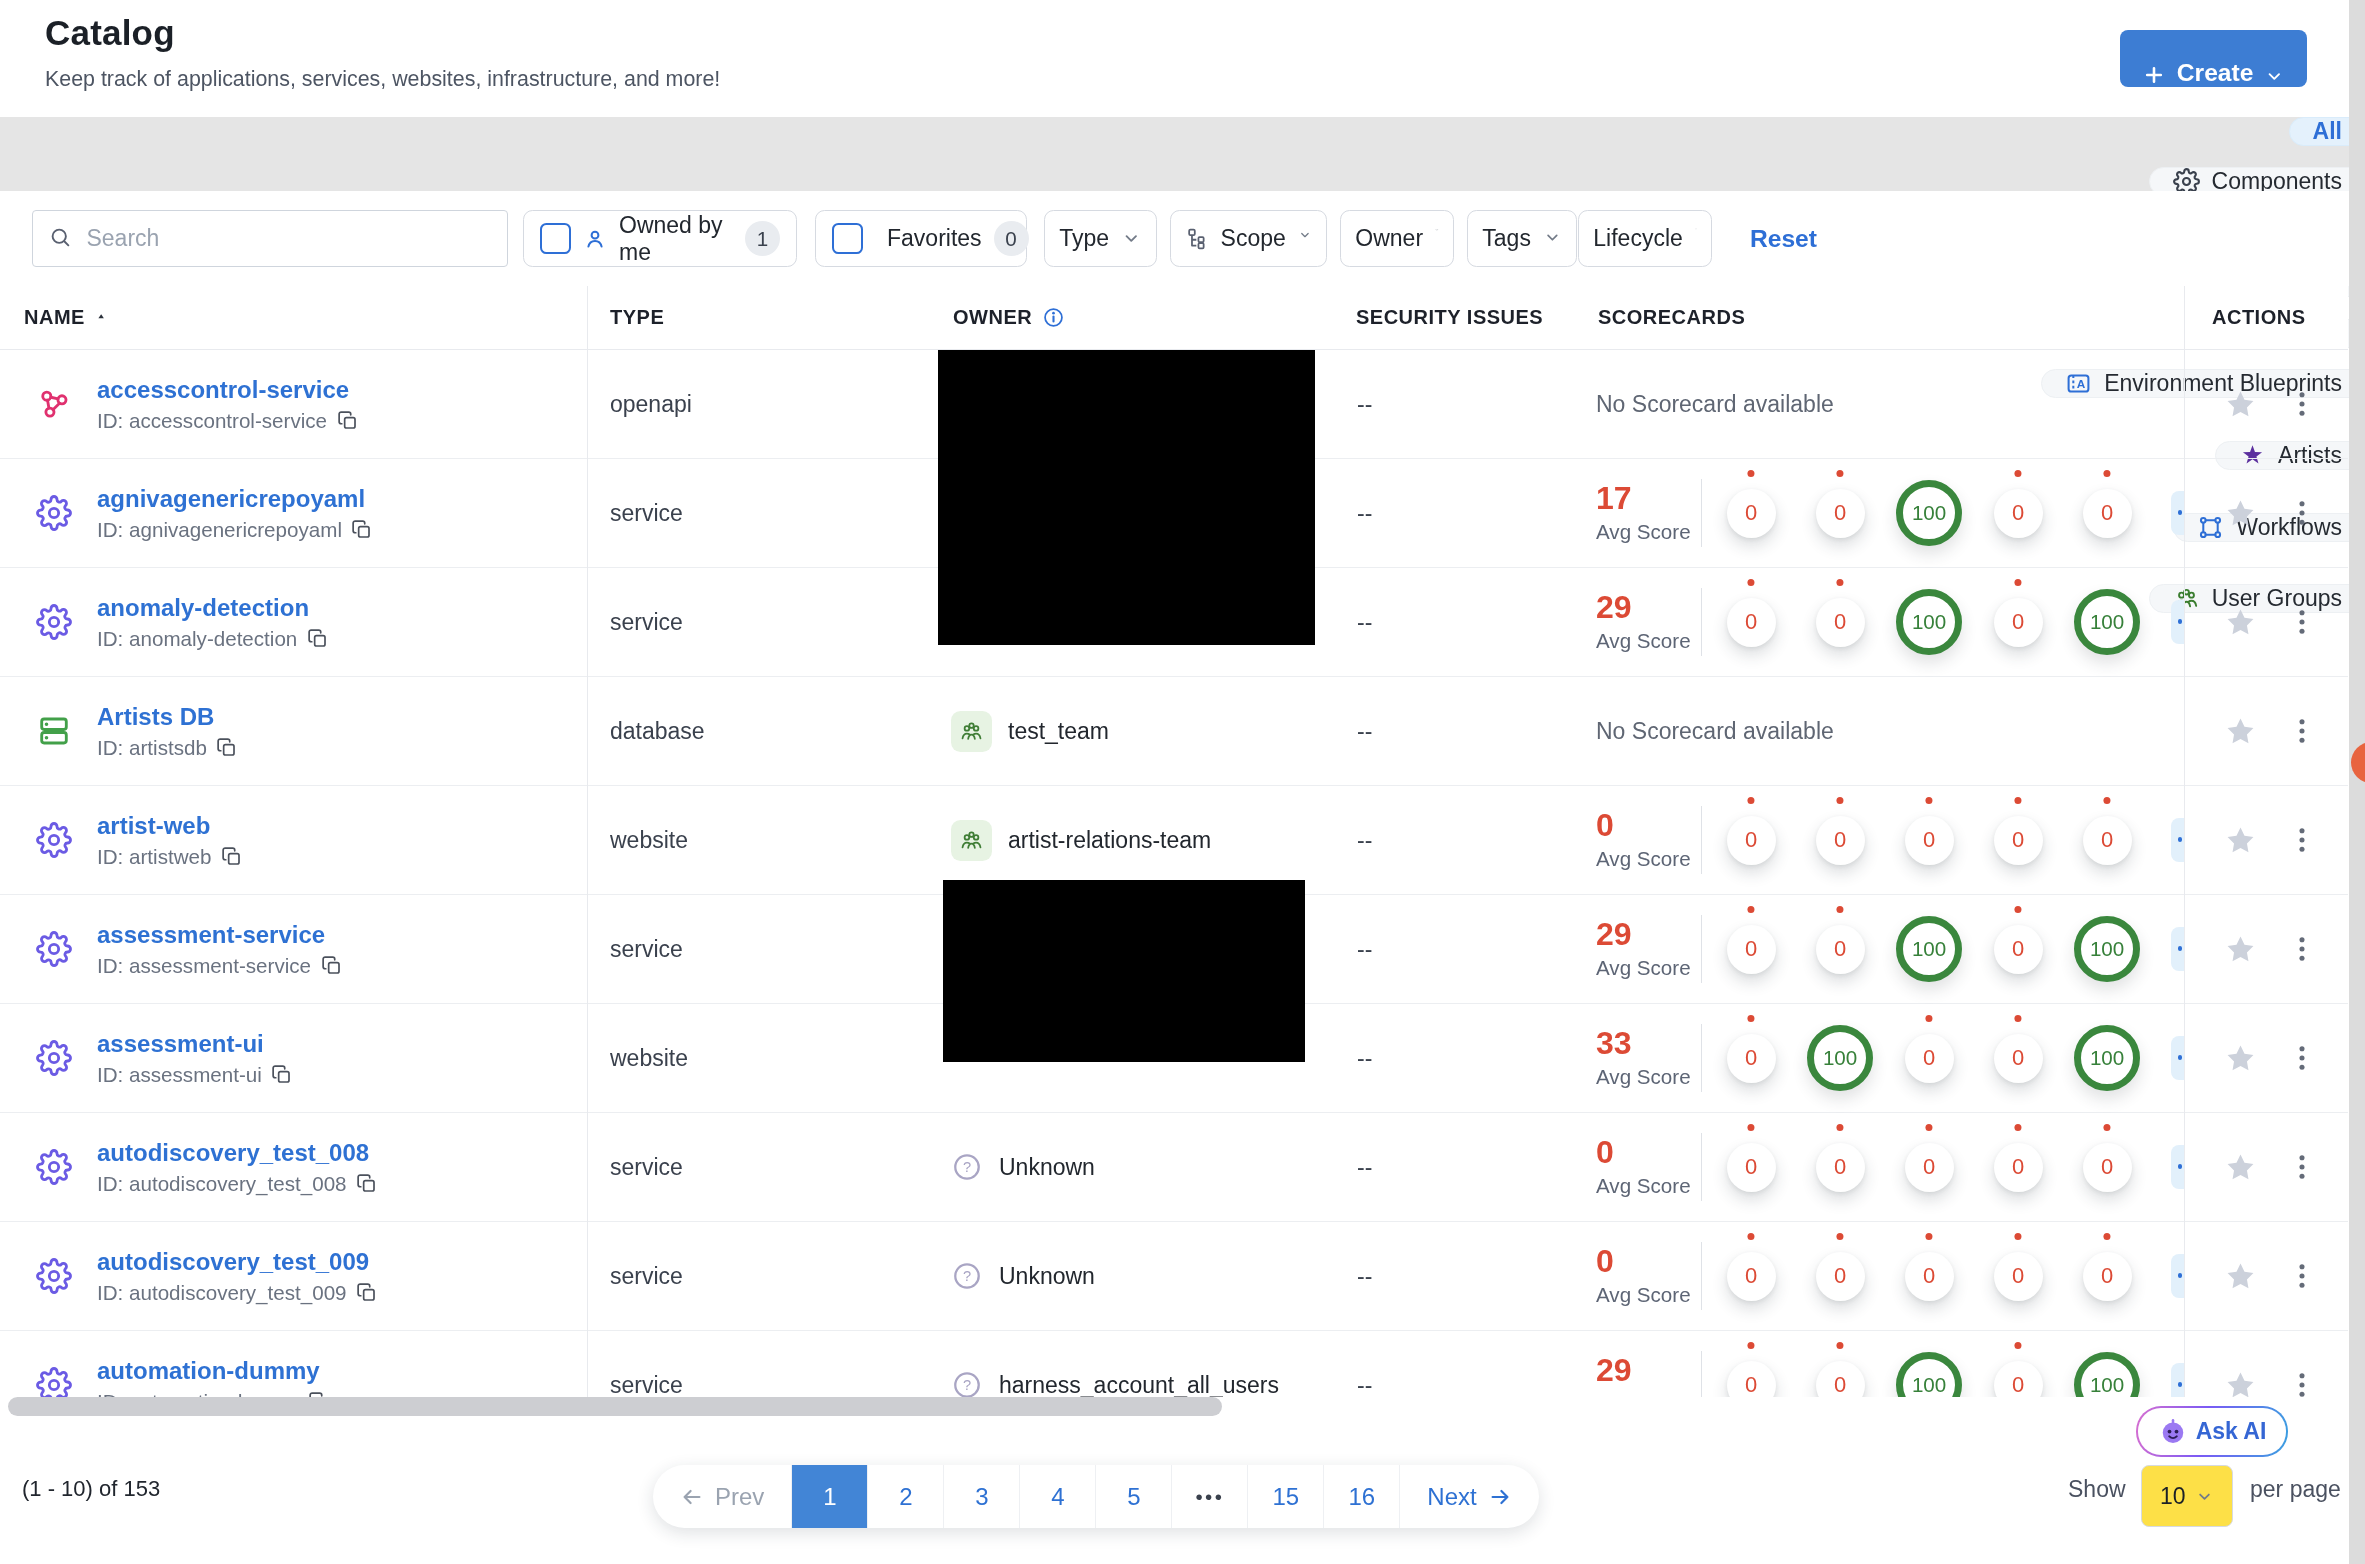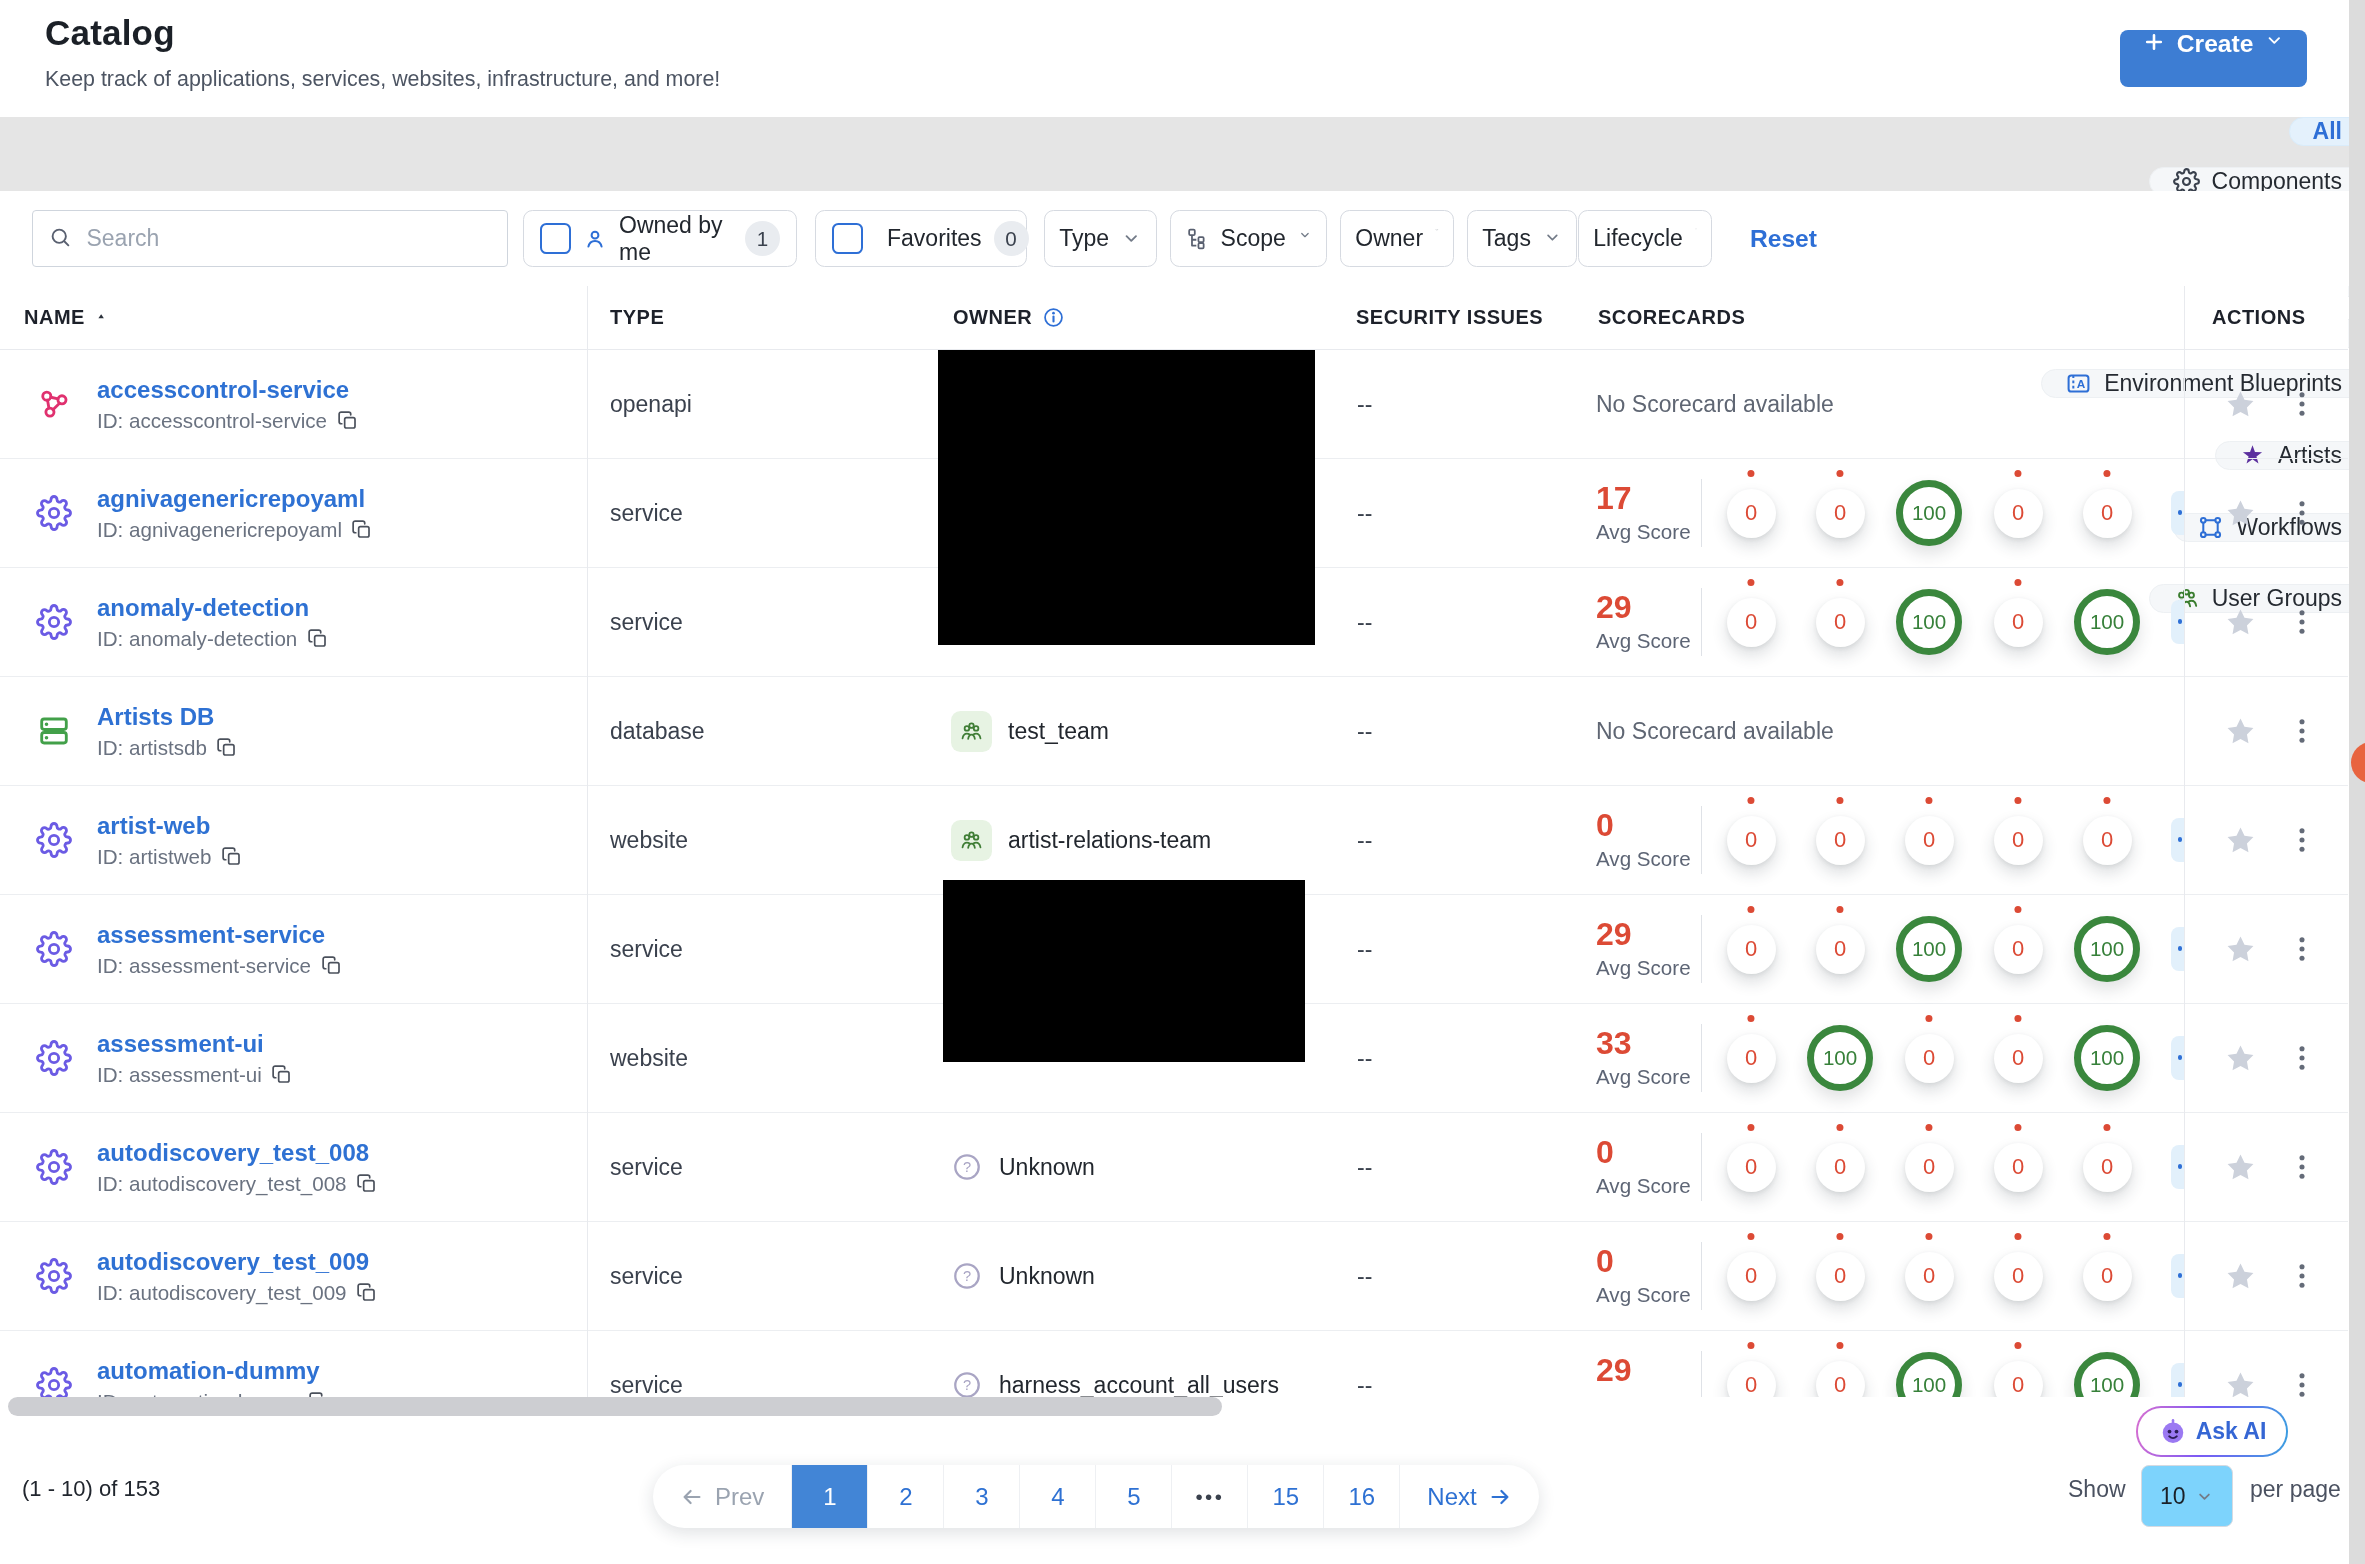--- a/index.html
+++ b/index.html
@@ -4,21 +4,21 @@
 <style>
   html,body{margin:0;padding:0;background:#fff;}
   body{font-family:"Liberation Sans","DejaVu Sans",sans-serif;-webkit-font-smoothing:antialiased;}
   .screen{position:relative;width:2366px;height:1565px;background:#fff;overflow:hidden;}
   svg{display:block;}
 
   
   .app-header{position:absolute;left:0;top:0;width:100%;height:117px;background:#fff;border-bottom:0.8px solid #e8eaee;}
   .page-title{position:absolute;left:45px;top:12.7px;font-size:35px;font-weight:700;color:#1b2027;letter-spacing:0.2px;}
   .page-subtitle{position:absolute;left:45px;top:67px;font-size:21.4px;color:#4d5563;}
-  .create-btn{position:absolute;right:59px;top:30px;height:57px;padding:0 22px;background:#3d7dd3;border-radius:8px;color:#fff;display:flex;align-items:flex-start;gap:11px;font-size:24.6px;font-weight:600;cursor:pointer;}
+  .create-btn{position:absolute;right:59px;top:30px;height:57px;padding:0 22px;background:#3d7dd3;border-radius:8px;color:#fff;display:flex;align-items:flex-end;gap:11px;font-size:24.6px;font-weight:600;cursor:pointer;}
   .create-btn .ic{width:24px;height:24px;color:#fff;}
   .create-btn .chev{width:20.6px;height:20.6px;color:#fff;}
 
   
   .tabbar{position:absolute;left:0;top:117px;width:100%;height:75px;background:#e5e5e5;border-bottom:0.8px solid #e8eaee;display:flex;align-items:flex-end;padding-left:37px;gap:21.4px;box-sizing:border-box;flex-direction:column;}
   .tab{height:49px;border-radius:25px;background:#f5f7f9;border:0.8px solid #edf0f3;display:flex;align-items:center;padding:0 23px;gap:12px;font-size:23px;color:#252a31;font-weight:500;cursor:pointer;white-space:nowrap;}
   .tab.active{background:#e4f1fc;border-color:#d9ecfb;color:#2e6fd6;font-weight:600;}
   .tab .tab-icon svg{width:27px;height:27px;}
   .vdiv{width:0.8px;height:44px;background:#dcdfe5;}
 
@@ -102,21 +102,21 @@
   .results-info{position:absolute;left:22px;top:1476px;font-size:22px;color:#21262e;}
   .pager{position:absolute;left:653px;top:1465px;height:63px;background:#fff;border-radius:32px;box-shadow:0 4.8px 17.4px rgba(31,41,55,.14);display:flex;align-items:stretch;overflow:hidden;}
   .p-prev,.p-next{display:flex;align-items:center;gap:11px;padding:0 27px;font-size:24px;}
   .p-prev{color:#9aa3b0;cursor:default;}
   .p-next{color:#2e71d3;border-left:0.8px solid #eef0f3;cursor:pointer;}
   .p-prev .ic,.p-next .ic{width:24px;height:24px;}
   .p-page{width:75px;display:flex;align-items:center;justify-content:center;font-size:24px;color:#2e71d3;border-left:0.8px solid #eef0f3;cursor:pointer;}
   .p-page.active{background:#4285d6;color:#fff;}
   .p-page.p-ellipsis{color:#3a414d;font-size:20.6px;letter-spacing:2.4px;cursor:default;}
   .show-label{position:absolute;left:2068px;top:1476px;font-size:23px;color:#4a5160;}
-  .size-select{position:absolute;left:2141px;top:1465px;width:92px;height:62px;border:1.6px solid #d6dae1;border-radius:8px;background:#7dd3fc;display:flex;align-items:center;justify-content:center;gap:9.5px;font-size:23px;color:#1b2027;box-sizing:border-box;cursor:pointer;}
+  .size-select{position:absolute;left:2141px;top:1465px;width:92px;height:62px;border:1.6px solid #d6dae1;border-radius:8px;background:#fde047;display:flex;align-items:center;justify-content:center;gap:9.5px;font-size:23px;color:#1b2027;box-sizing:border-box;cursor:pointer;}
   .size-select .chev{width:19px;height:19px;color:#737b88;}
   .perpage-label{position:absolute;left:2250px;top:1476px;font-size:23px;color:#4a5160;}
 
   .ask-ai{position:absolute;left:2136px;top:1406px;width:152px;height:51px;border-radius:25px;padding:2.4px;background:linear-gradient(100deg,#d86fd0,#7a5af5 45%,#3aa0e0);box-sizing:border-box;cursor:pointer;z-index:8;}
   .ask-inner{width:100%;height:100%;border-radius:23px;background:#fff;display:flex;align-items:center;justify-content:center;gap:8px;font-size:23px;font-weight:700;color:#3566d4;}
   .ask-inner svg{width:30px;height:30px;}
 
   .win-scroll{position:absolute;right:0;top:0;width:17.4px;height:1565px;background:#dcdcdc;z-index:7;}
   .help-fab{position:absolute;left:2351px;top:742px;width:41px;height:41px;border-radius:50%;background:#e8643f;z-index:9;}
 </style>

